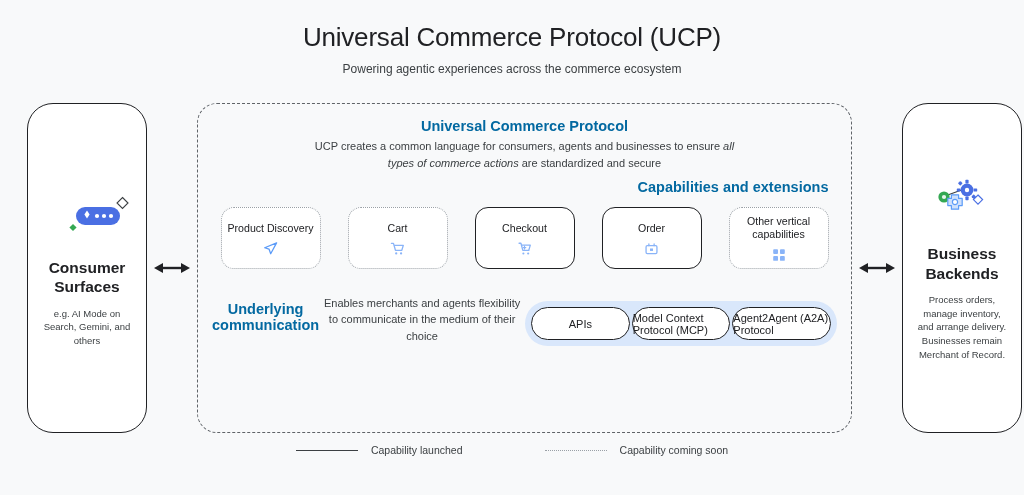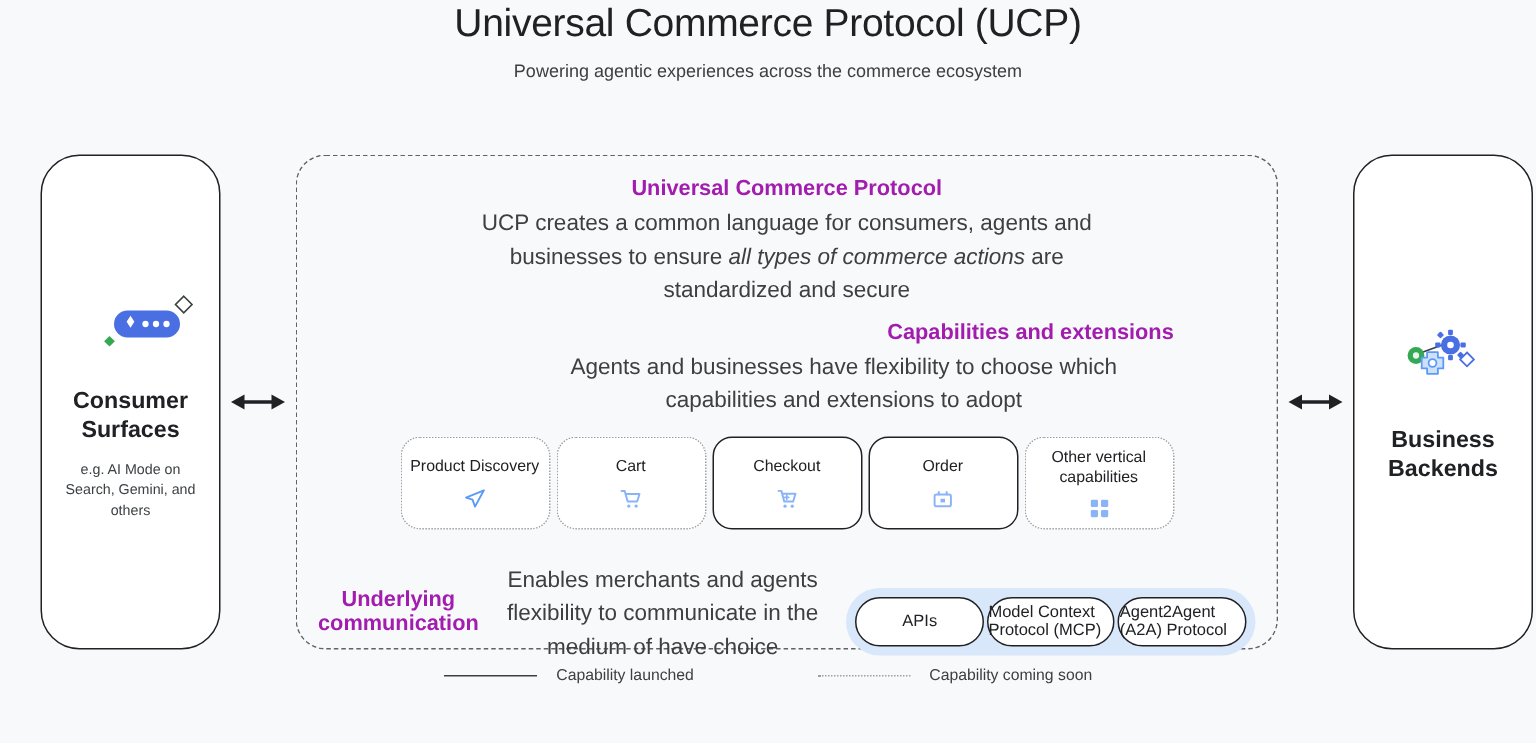--- a/index.html
+++ b/index.html
@@ -10,20 +10,21 @@
     background: #f8f9fa;
     font-family: "Liberation Sans", sans-serif;
     color: #202124;
     overflow: hidden;
     position: relative;
   }
 
   
   .header {
     text-align: center;
+    padding-top: 22px;
   }
   .header-title {
     font-size: 26px;
     font-weight: 400;
     letter-spacing: -0.2px;
     color: #202124;
     line-height: 1.2;
   }
   .header-subtitle {
     font-size: 12px;
@@ -107,40 +108,40 @@
     background: transparent;
     padding: 14px 14px 0 14px;
     display: flex;
     flex-direction: column;
     align-items: center;
   }
 
   .section-title {
     font-size: 14.5px;
     font-weight: 700;
-    color: #a21caf;
+    color: #0369a1;
     text-align: center;
   }
   .section-sub {
-    font-size: 15px;
+    font-size: 11px;
     line-height: 1.5;
     color: #3c4043;
     text-align: center;
     margin-top: 4px;
     max-width: 440px;
   }
   .section-sub .em { font-style: italic; }
 
   .block-capabilities { margin-top: 8px; display: flex; flex-direction: column; align-items: flex-end; }
   .block-underlying  { margin-top: 19px; display: flex; flex-direction: row; align-items: center; width: 100%; }
 
   
   .cards {
     display: flex;
-    gap: 4px;
+    gap: 27px;
     margin-top: 12px;
     align-items: stretch;
   }
   .card {
     width: 100px;
     min-height: 62px;
     background: #ffffff;
     border-radius: 13px;
     display: flex;
     flex-direction: column;
@@ -248,21 +249,20 @@
   <div class="center-wrap">
     <div class="ucp-box">
 
       <div class="section-title">Universal Commerce Protocol</div>
       <div class="section-sub">
         <span>UCP creates a common language for consumers, agents and businesses to ensure </span><span class="em">all types of commerce actions</span><span> are standardized and secure</span>
       </div>
 
       <div class="block-capabilities">
         <div class="section-title">Capabilities and extensions</div>
-        <div class="section-sub">Agents and businesses have flexibility to choose which capabilities and extensions to adopt</div>
 
         <div class="cards">
 
           <div class="card soon">
             <div class="card-label">Product Discovery</div>
             <div class="card-icon">
               <svg width="15" height="15" viewBox="0 0 16 16">
                 <path d="M14.5 2 L1.8 7.2 L6.4 8.6 L8.2 13.6 Z" fill="none" stroke="#5b9bf8" stroke-width="1.35" stroke-linejoin="round"></path>
               </svg>
             </div>
@@ -315,21 +315,21 @@
                 <rect x="8" y="8" width="4.8" height="4.8" rx="0.9" fill="#8ab4f8"></rect>
               </svg>
             </div>
           </div>
 
         </div>
       </div>
 
       <div class="block-underlying">
         <div class="section-title">Underlying communication</div>
-        <div class="section-sub">Enables merchants and agents flexibility to communicate in the medium of have choice</div>
+        <div class="section-sub">Enables merchants and agents flexibility to communicate in the medium of their choice</div>
 
         <div class="proto-strip">
           <div class="proto-pill">APIs</div>
           <div class="proto-pill">Model Context Protocol (MCP)</div>
           <div class="proto-pill">Agent2Agent (A2A) Protocol</div>
         </div>
       </div>
 
     </div>
   </div>
@@ -362,20 +362,21 @@
         <circle cx="15" cy="20" r="2.1" fill="#e8f5ee"></circle>
         <g transform="translate(26,29)">
           <path d="M-4 -11 h8 v4.2 l4.6 0 v-4.2 l0 0 M0 0" fill="none"></path>
           <path d="M-3.6 -11.2 h7.2 v3.6 h3.6 v7.2 h-3.6 v3.6 h-7.2 v-3.6 h-3.6 v-7.2 h3.6 z" fill="#cfe0fb" stroke="#5b9bf8" stroke-width="1.2" stroke-linejoin="round"></path>
           <circle cx="0" cy="-4" r="2.6" fill="#ffffff" stroke="#5b9bf8" stroke-width="1.2"></circle>
         </g>
         <path d="M49 18 L53.6 22.6 L49 27.2 L44.4 22.6 Z" fill="none" stroke="#4a6fe3" stroke-width="1.2"></path>
       </svg>
     </div>
     <div class="panel-title">Business Backends</div>
+    <div class="panel-desc">Process orders, manage inventory, and arrange delivery. Businesses remain Merchant of Record.</div>
   </div>
 
 </div>
 
 <div class="legend">
   <div class="legend-item">
     <span class="legend-line-solid"></span>
     <span class="legend-label">Capability launched</span>
   </div>
   <div class="legend-item">

